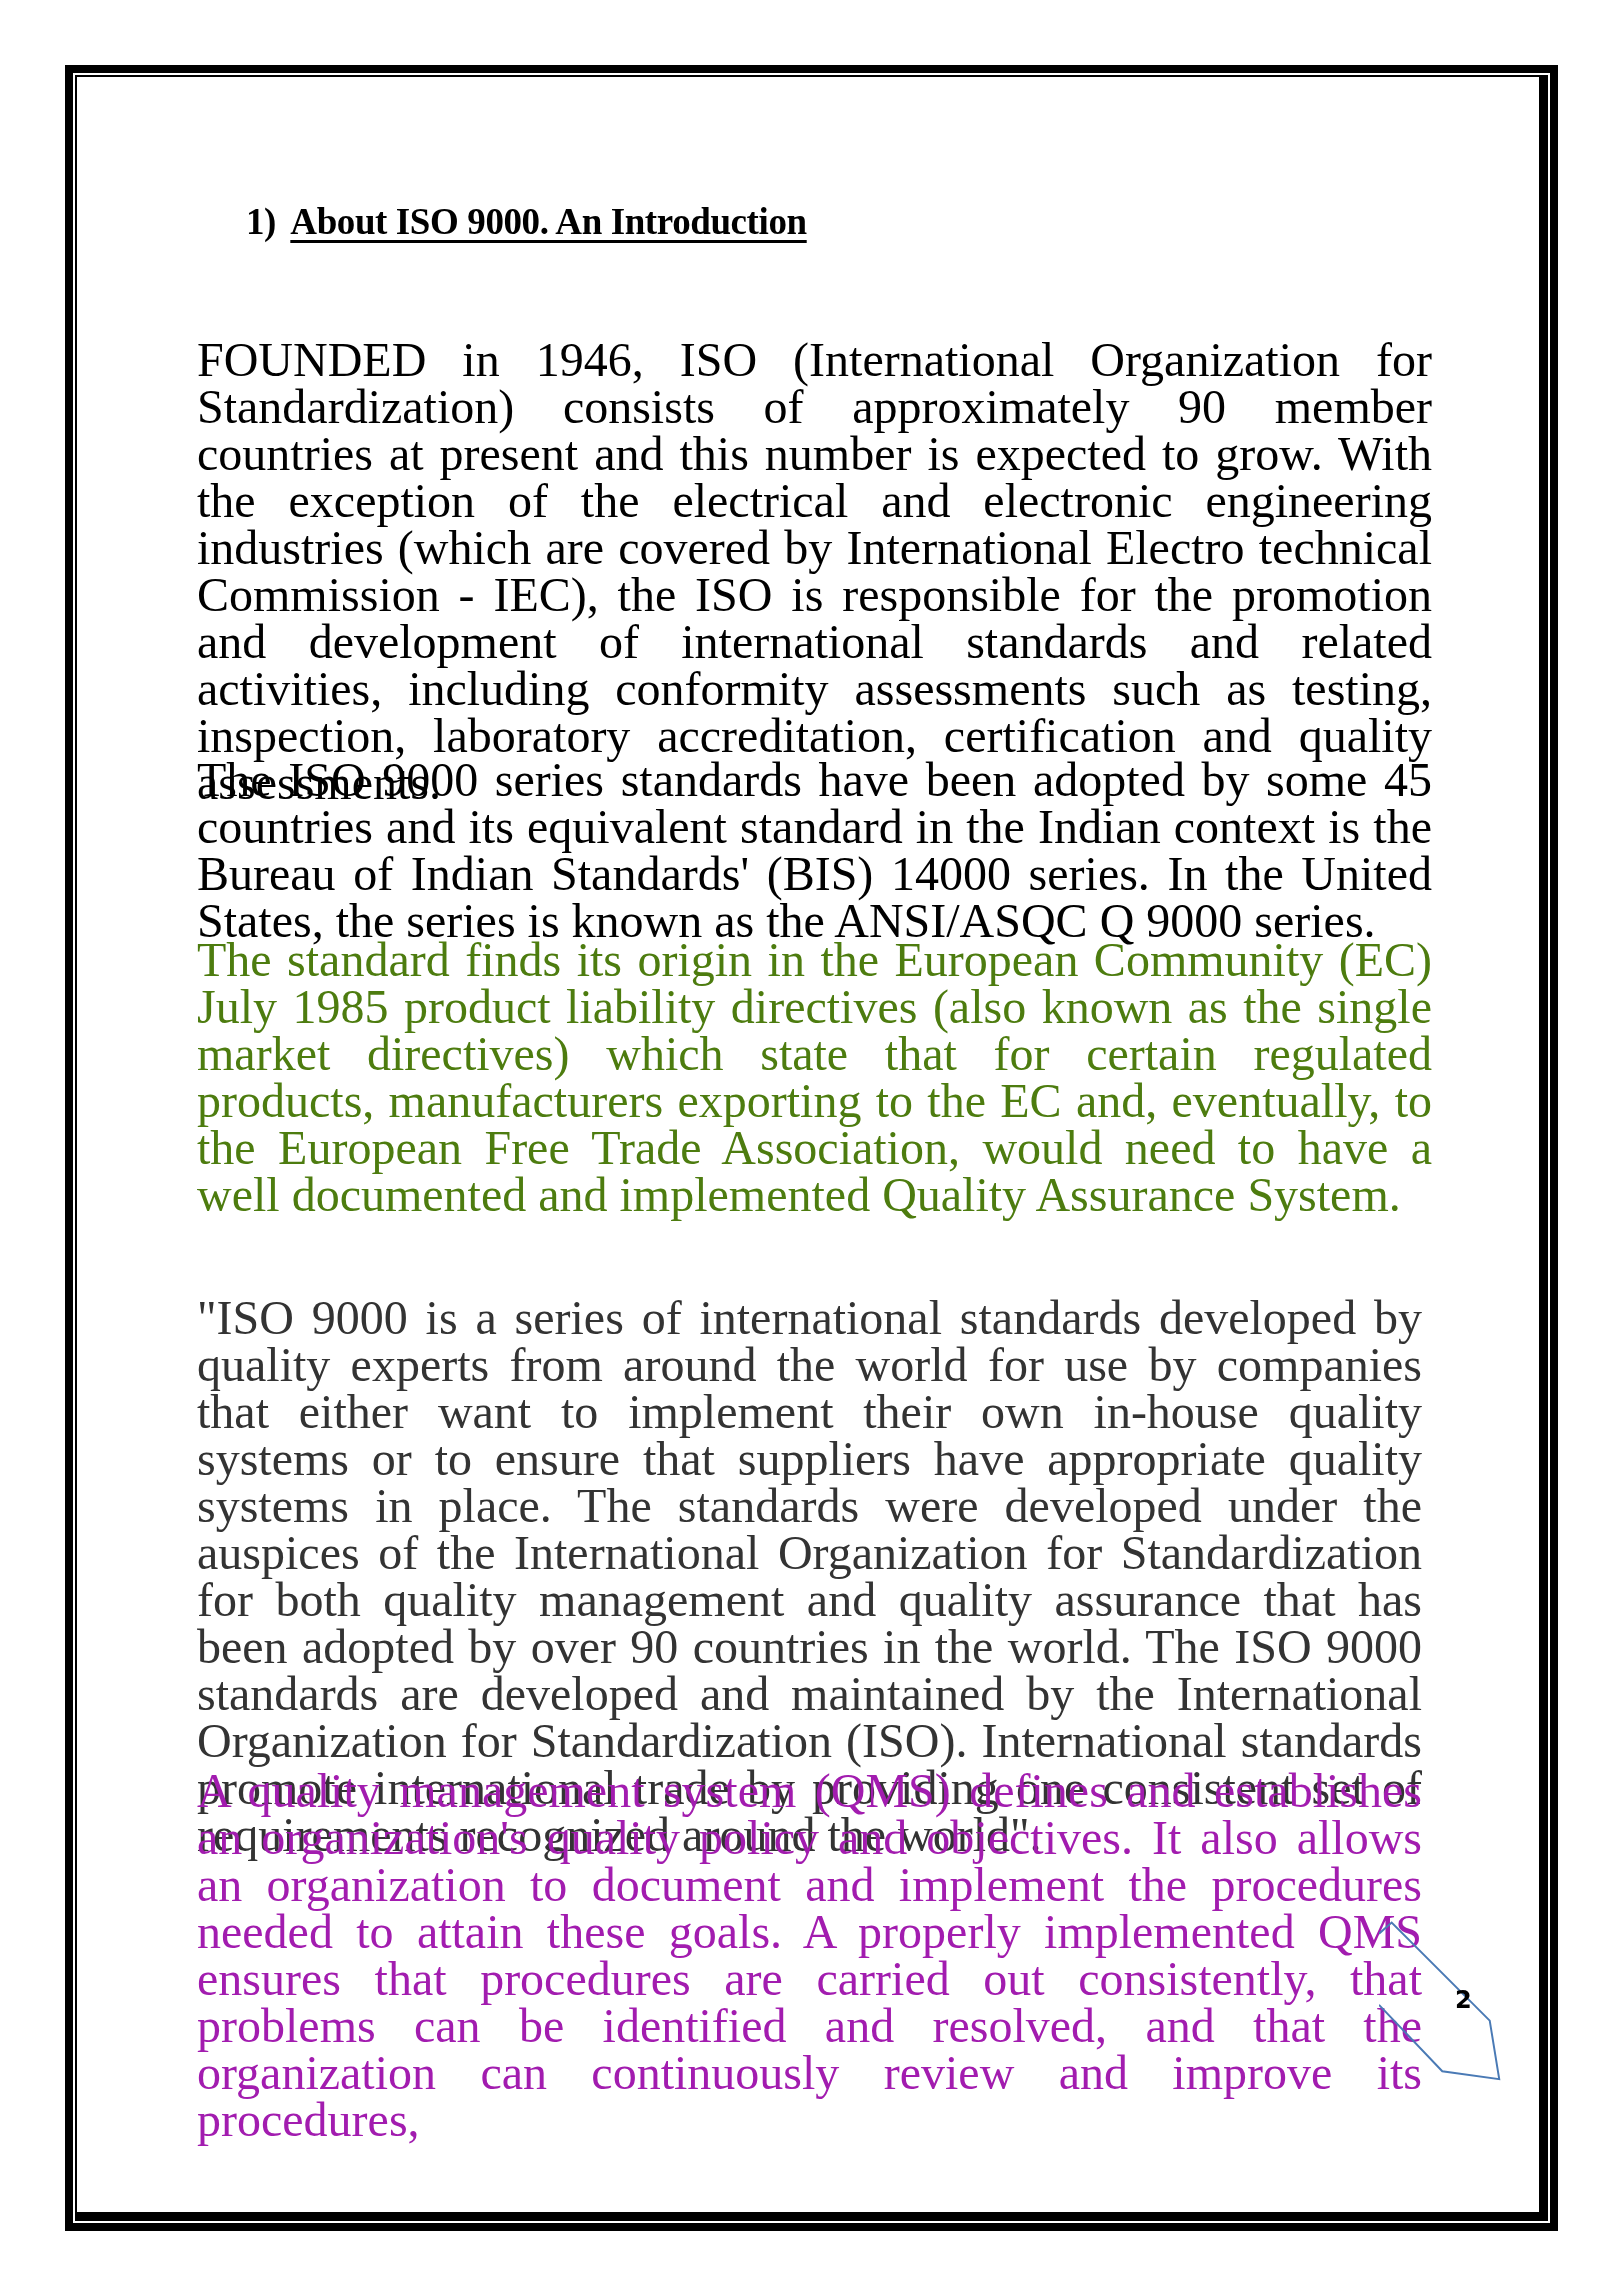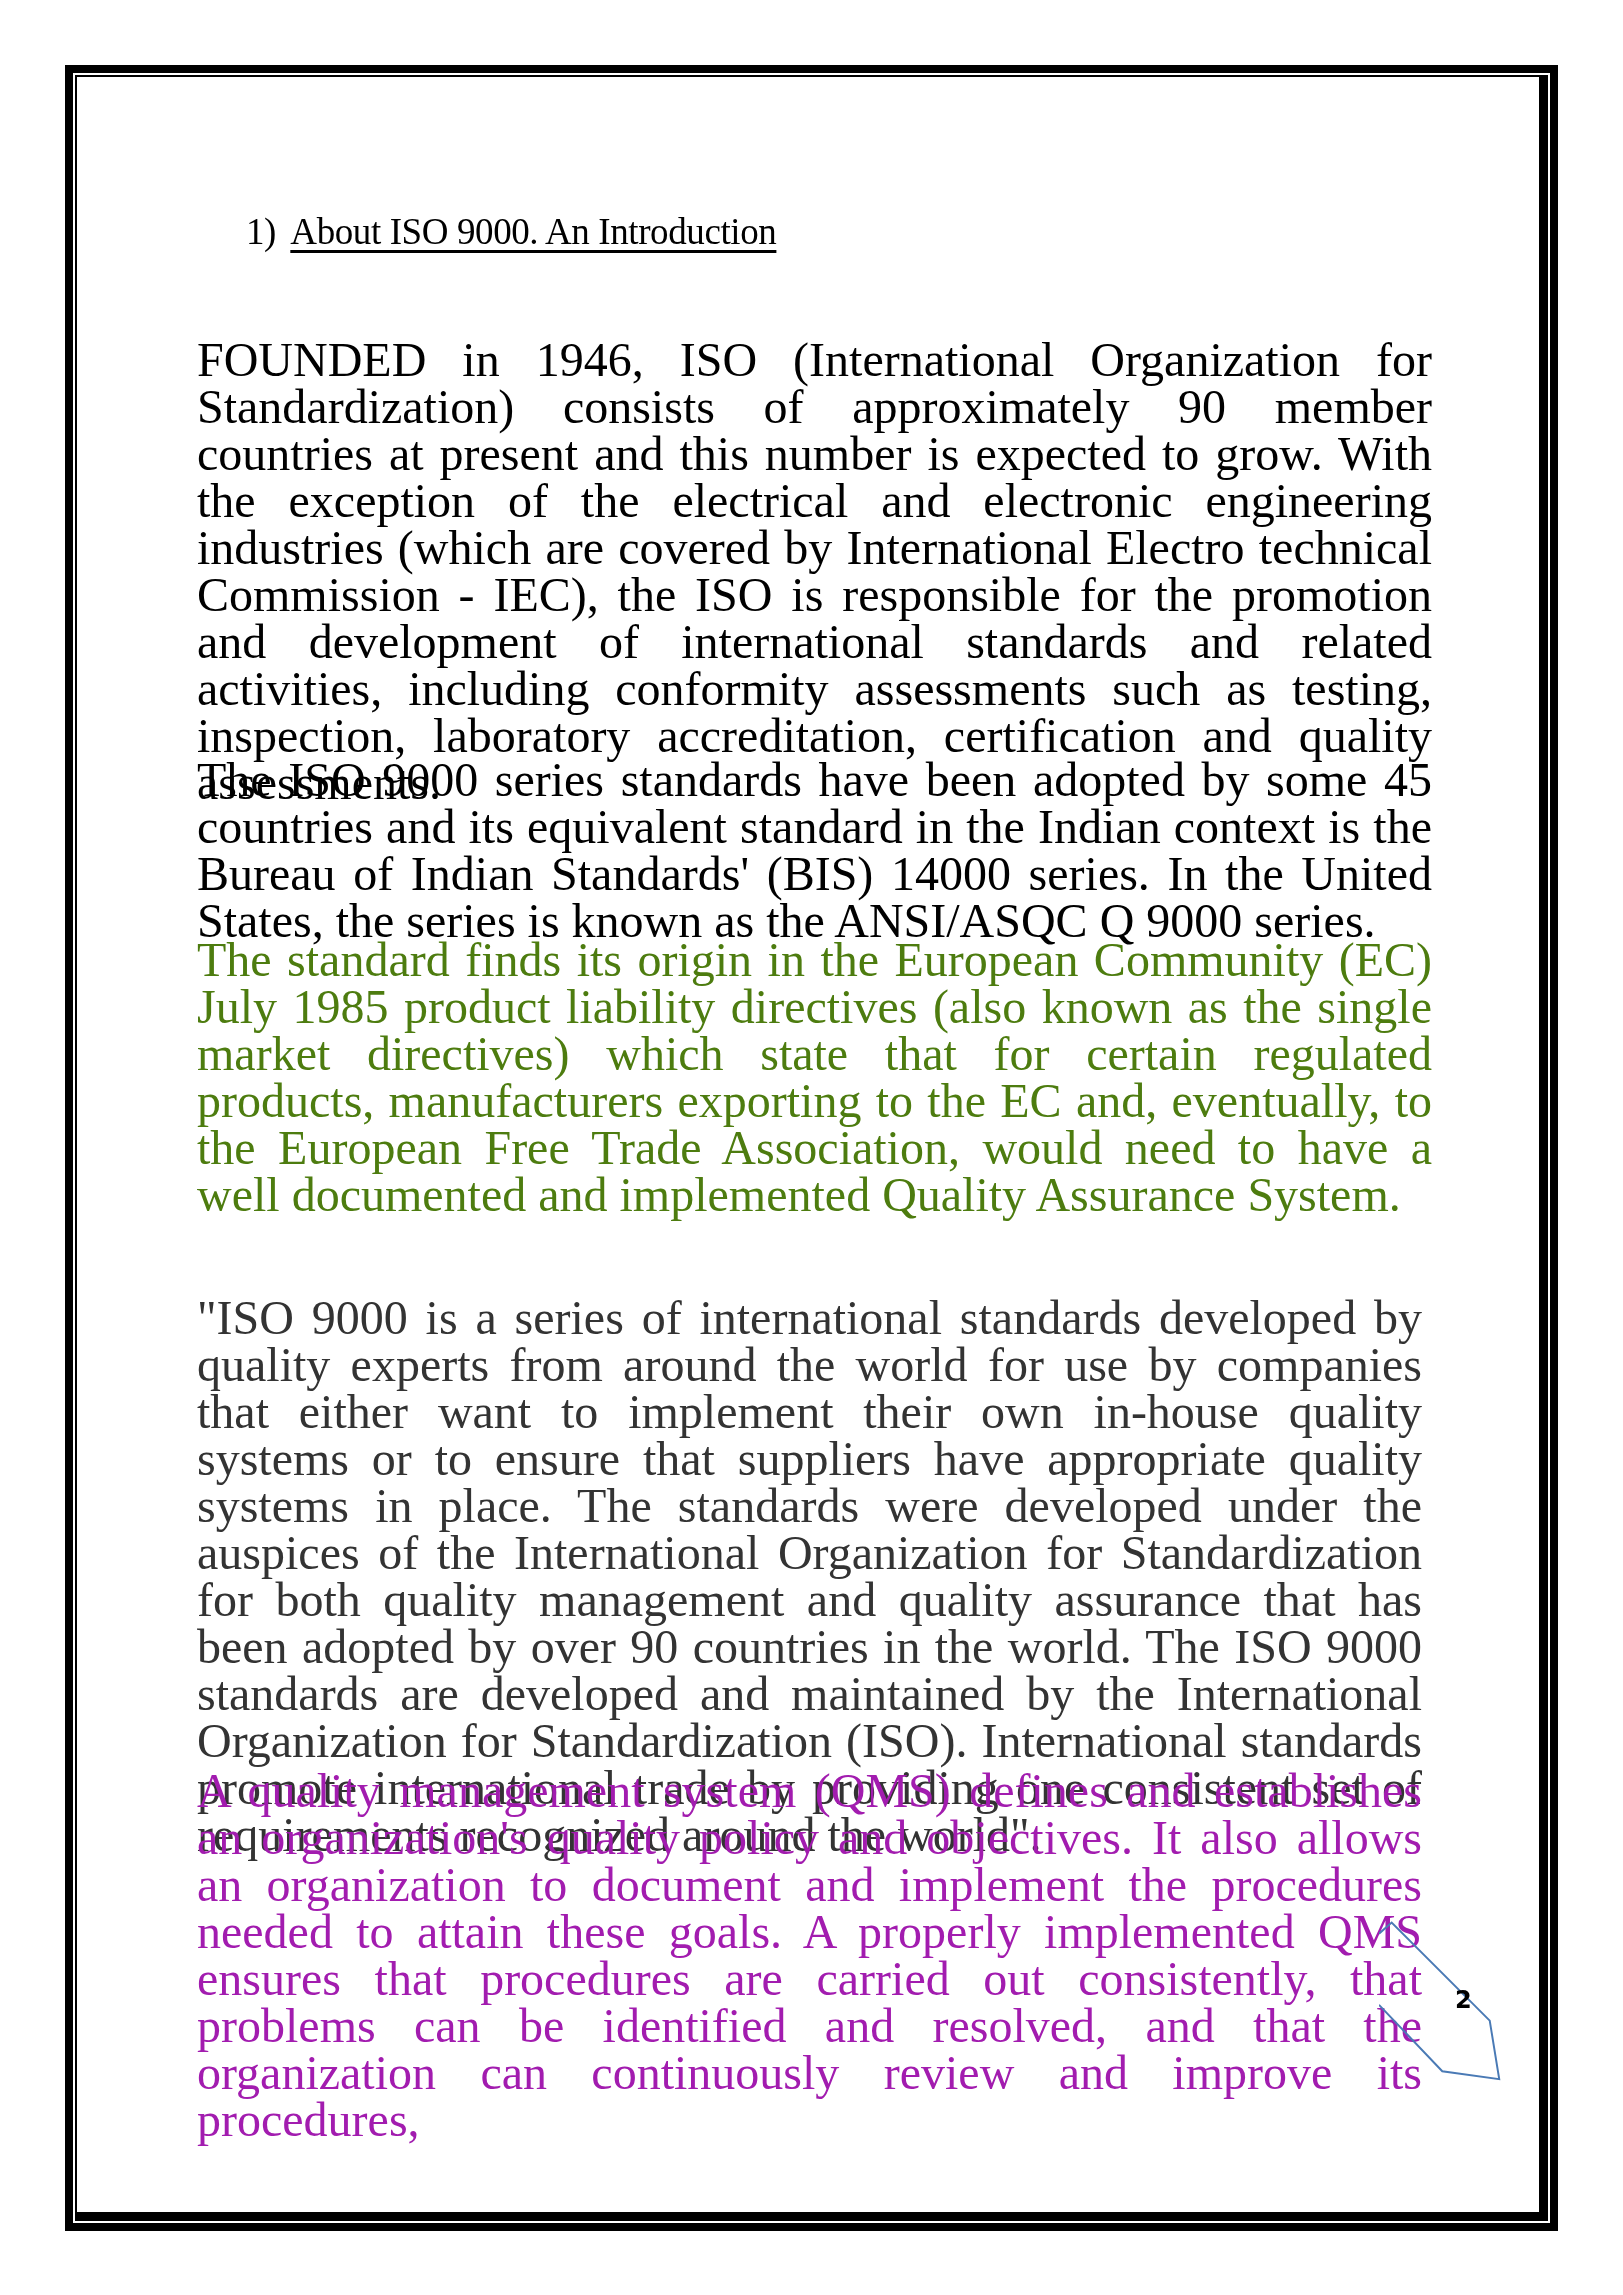--- a/index.html
+++ b/index.html
@@ -43,23 +43,23 @@
       box-sizing: border-box;
       border-top: 2.4px solid #000;
       border-left: 2.4px solid #000;
       border-right: 9.5px solid #000;
       border-bottom: 9.5px solid #000;
     }
 
     .heading {
       position: absolute;
       left: 246px;
-      top: 210px;
+      top: 200px;
       font-size: 37px;
-      font-weight: normal;
+      font-weight: bold;
       white-space: nowrap;
       letter-spacing: -0.4px;
     }
     .heading .num {
       display: inline-block;
       margin-right: 14.3px;
     }
     .heading .title {
       text-decoration: underline;
       text-decoration-thickness: 3.2px;

